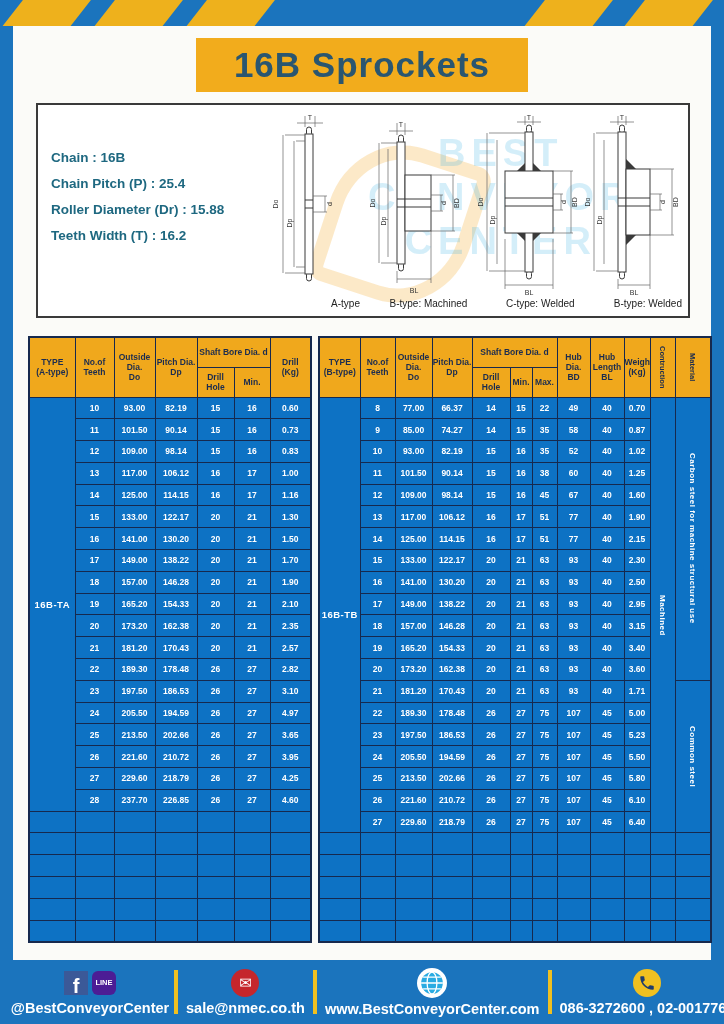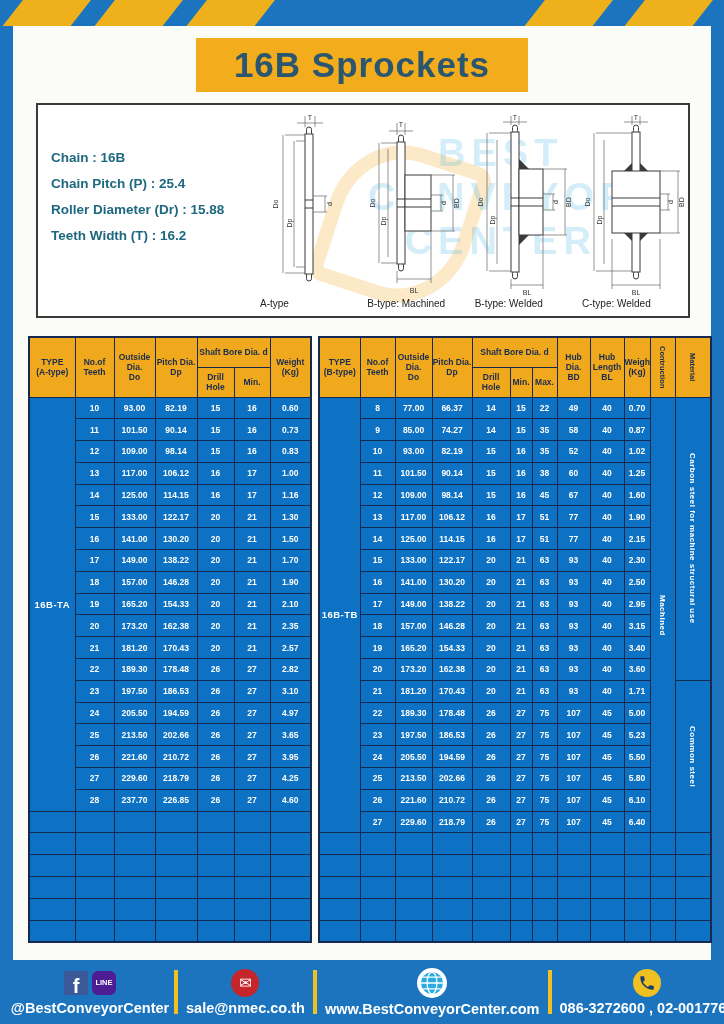--- a/index.html
+++ b/index.html
@@ -19,21 +19,21 @@
   .specbox{position:absolute;left:23px;top:77px;width:650px;height:211px;background:#ffffff;
            border:2px solid #3a3a3a;}
   .speclines{position:absolute;left:13px;top:40px;z-index:2;}
   .specline{font-size:13.5px;font-weight:bold;color:#1e6880;line-height:26px;white-space:nowrap;}
   .wm{position:absolute;left:330px;top:26px;z-index:0;text-align:center;line-height:44px;
       font-size:38px;font-weight:bold;letter-spacing:6px;color:rgba(41,171,226,0.20);}
   .wm-swirl{position:absolute;left:288px;top:40px;width:120px;height:130px;z-index:0;
       border:14px solid rgba(243,166,35,0.25);border-radius:50% 10% 50% 10%;transform:rotate(18deg);}
   .diagrams{position:absolute;left:222px;top:6px;width:422px;height:198px;z-index:1;
             display:flex;justify-content:space-between;align-items:flex-end;}
-  .fig{width:100px;text-align:left;}
+  .fig{width:100px;text-align:right;}
   .fig svg{display:block;margin:0 auto;}
   .caption{font-size:10px;color:#222;margin-top:1px;white-space:nowrap;}
   .dwg{stroke:#3a3a3a;stroke-width:1;fill:none;}
   .dwg-fill{fill:#ffffff;stroke:#3a3a3a;stroke-width:1;}
   .dim{stroke:#666;stroke-width:0.7;fill:none;}
   .dimtxt{font-size:7px;fill:#333;font-family:"Liberation Sans",sans-serif;}
   
   .tables{position:absolute;left:28px;top:336px;display:flex;gap:6px;}
   table{border-collapse:collapse;table-layout:fixed;background:#0d72c4;border:2px solid #16294e;}
   .ta{width:282px;} .tb{width:394px;}
@@ -138,45 +138,20 @@
             <path class="dim" d="M64 62 H88 M64 118 H88 M86 62 V118"></path>
             <text class="dimtxt" x="92" y="90" text-anchor="middle" transform="rotate(-90 92 90)">BD</text>
             <path class="dim" d="M30 158 V170 M64 118 V170 M30 166 H64"></path>
             <text class="dimtxt" x="47" y="180" text-anchor="middle">BL</text>
           </svg>
           <div class="caption">B-type: Machined</div>
         </div>
 
         <div class="fig">
           <svg width="104" height="184" viewBox="0 0 104 184">
-            <text class="dimtxt" x="40" y="7" text-anchor="middle">T</text>
-            <path class="dim" d="M36 3 V12 M44 3 V12 M28 9 H52"></path>
-            <rect class="dwg-fill" x="37.5" y="12" width="5" height="8" rx="2.5"></rect>
-            <rect class="dwg-fill" x="37.5" y="158" width="5" height="8" rx="2.5"></rect>
-            <rect class="dwg-fill" x="36" y="19" width="8" height="140"></rect>
-            <rect class="dwg-fill" x="44" y="56" width="24" height="66"></rect>
-            <path d="M44 56 L44 46 L54 56 Z" fill="#3a3a3a"></path>
-            <path d="M44 122 L44 132 L54 122 Z" fill="#3a3a3a"></path>
-            <path class="dwg" d="M36 85 H68 M36 93 H68"></path>
-            <path class="dim" d="M12 20 V158 M14 20 H36 M14 158 H36"></path>
-            <text class="dimtxt" x="8" y="89" text-anchor="middle" transform="rotate(-90 8 89)">Do</text>
-            <path class="dim" d="M22 27 V151"></path>
-            <text class="dimtxt" x="20" y="107" text-anchor="middle" transform="rotate(-90 20 107)">Dp</text>
-            <path class="dim" d="M68 81 H80 M68 97 H80 M78 81 V97"></path>
-            <text class="dimtxt" x="83" y="89" text-anchor="middle" transform="rotate(-90 83 89)">d</text>
-            <path class="dim" d="M68 56 H92 M68 122 H92 M90 56 V122"></path>
-            <text class="dimtxt" x="96" y="89" text-anchor="middle" transform="rotate(-90 96 89)">BD</text>
-            <path class="dim" d="M36 166 V176 M68 122 V176 M36 172 H68"></path>
-            <text class="dimtxt" x="52" y="182" text-anchor="middle">BL</text>
-          </svg>
-          <div class="caption">B-type: Welded</div>
-        </div>
-
-        <div class="fig">
-          <svg width="104" height="184" viewBox="0 0 104 184">
             <text class="dimtxt" x="54" y="7" text-anchor="middle">T</text>
             <path class="dim" d="M50 3 V12 M58 3 V12 M42 9 H66"></path>
             <rect class="dwg-fill" x="51.5" y="12" width="5" height="8" rx="2.5"></rect>
             <rect class="dwg-fill" x="51.5" y="158" width="5" height="8" rx="2.5"></rect>
             <rect class="dwg-fill" x="50" y="19" width="8" height="140"></rect>
             <rect class="dwg-fill" x="30" y="58" width="48" height="62"></rect>
             <path d="M50 58 L50 50 L42 58 Z" fill="#3a3a3a"></path>
             <path d="M58 58 L58 50 L66 58 Z" fill="#3a3a3a"></path>
             <path d="M50 120 L50 128 L42 120 Z" fill="#3a3a3a"></path>
             <path d="M58 120 L58 128 L66 120 Z" fill="#3a3a3a"></path>
@@ -188,20 +163,45 @@
             <path class="dim" d="M78 81 H88 M78 97 H88 M86 81 V97"></path>
             <text class="dimtxt" x="91" y="89" text-anchor="middle" transform="rotate(-90 91 89)">d</text>
             <path class="dim" d="M78 58 H98 M78 120 H98 M96 58 V120"></path>
             <text class="dimtxt" x="102" y="89" text-anchor="middle" transform="rotate(-90 102 89)">BD</text>
             <path class="dim" d="M30 126 V176 M78 126 V176 M30 172 H78"></path>
             <text class="dimtxt" x="54" y="182" text-anchor="middle">BL</text>
           </svg>
           <div class="caption">C-type: Welded</div>
         </div>
 
+        <div class="fig">
+          <svg width="104" height="184" viewBox="0 0 104 184">
+            <text class="dimtxt" x="40" y="7" text-anchor="middle">T</text>
+            <path class="dim" d="M36 3 V12 M44 3 V12 M28 9 H52"></path>
+            <rect class="dwg-fill" x="37.5" y="12" width="5" height="8" rx="2.5"></rect>
+            <rect class="dwg-fill" x="37.5" y="158" width="5" height="8" rx="2.5"></rect>
+            <rect class="dwg-fill" x="36" y="19" width="8" height="140"></rect>
+            <rect class="dwg-fill" x="44" y="56" width="24" height="66"></rect>
+            <path d="M44 56 L44 46 L54 56 Z" fill="#3a3a3a"></path>
+            <path d="M44 122 L44 132 L54 122 Z" fill="#3a3a3a"></path>
+            <path class="dwg" d="M36 85 H68 M36 93 H68"></path>
+            <path class="dim" d="M12 20 V158 M14 20 H36 M14 158 H36"></path>
+            <text class="dimtxt" x="8" y="89" text-anchor="middle" transform="rotate(-90 8 89)">Do</text>
+            <path class="dim" d="M22 27 V151"></path>
+            <text class="dimtxt" x="20" y="107" text-anchor="middle" transform="rotate(-90 20 107)">Dp</text>
+            <path class="dim" d="M68 81 H80 M68 97 H80 M78 81 V97"></path>
+            <text class="dimtxt" x="83" y="89" text-anchor="middle" transform="rotate(-90 83 89)">d</text>
+            <path class="dim" d="M68 56 H92 M68 122 H92 M90 56 V122"></path>
+            <text class="dimtxt" x="96" y="89" text-anchor="middle" transform="rotate(-90 96 89)">BD</text>
+            <path class="dim" d="M36 166 V176 M68 122 V176 M36 172 H68"></path>
+            <text class="dimtxt" x="52" y="182" text-anchor="middle">BL</text>
+          </svg>
+          <div class="caption">B-type: Welded</div>
+        </div>
+
       </div>
     </div>
   </div>
 
   <div class="tables">
 
     <table class="ta">
       <colgroup>
         <col style="width:46px">
           <col style="width:39px">
@@ -216,21 +216,21 @@
           <th rowspan="2">TYPE
 (A-type)</th>
           <th rowspan="2">No.of
 Teeth</th>
           <th rowspan="2">Outside
 Dia.
 Do</th>
           <th rowspan="2">Pitch Dia.
 Dp</th>
           <th colspan="2">Shaft Bore Dia. d</th>
-          <th rowspan="2">Weight
+          <th rowspan="2">Drill
 (Kg)</th>
         </tr>
         <tr>
           <th>Drill Hole</th>
           <th>Min.</th>
         </tr>
       </thead>
       <tbody id="tbody-a">
           <tr>
             <td class="type-cell" rowspan="19">16B-TA</td>

